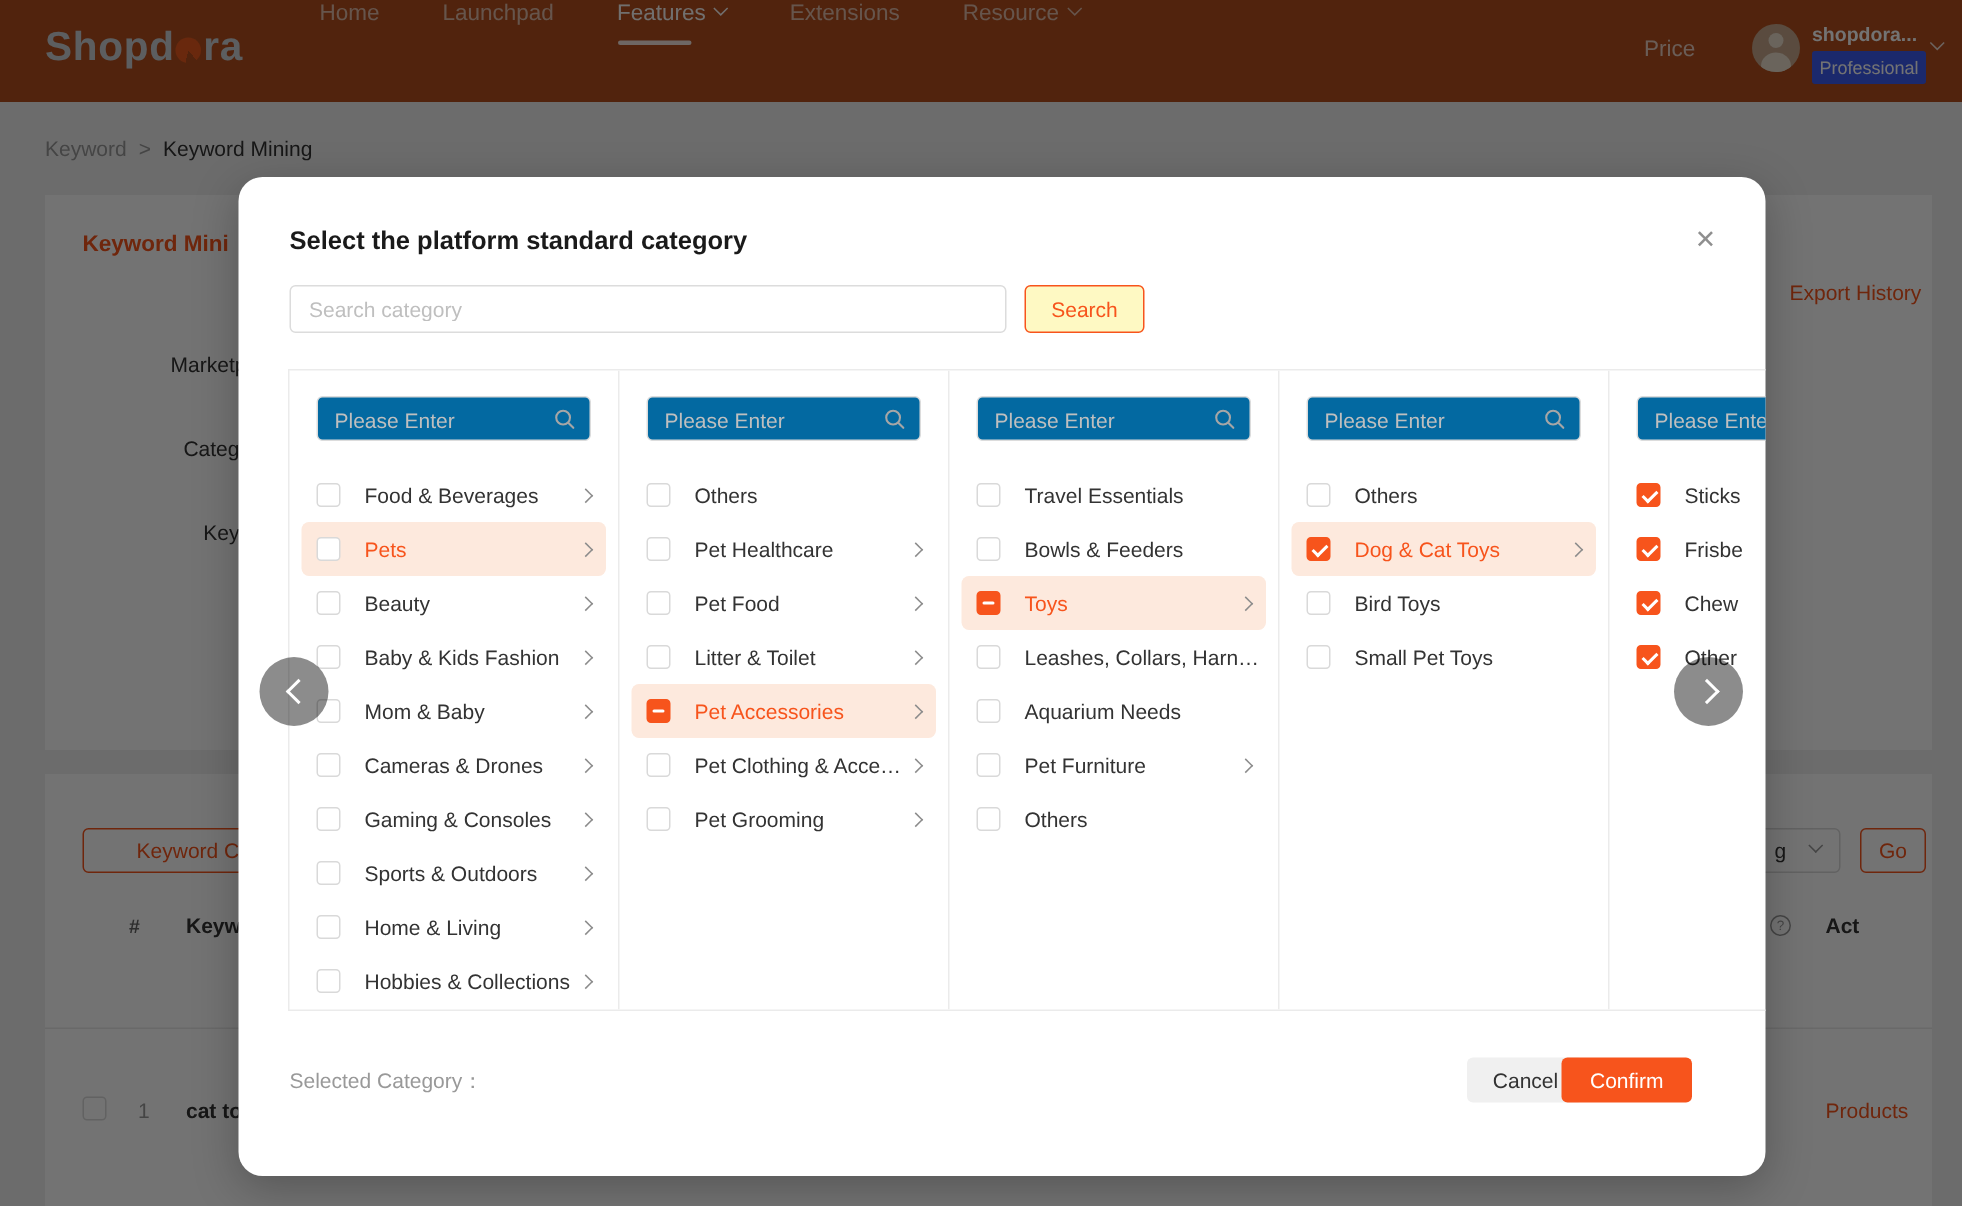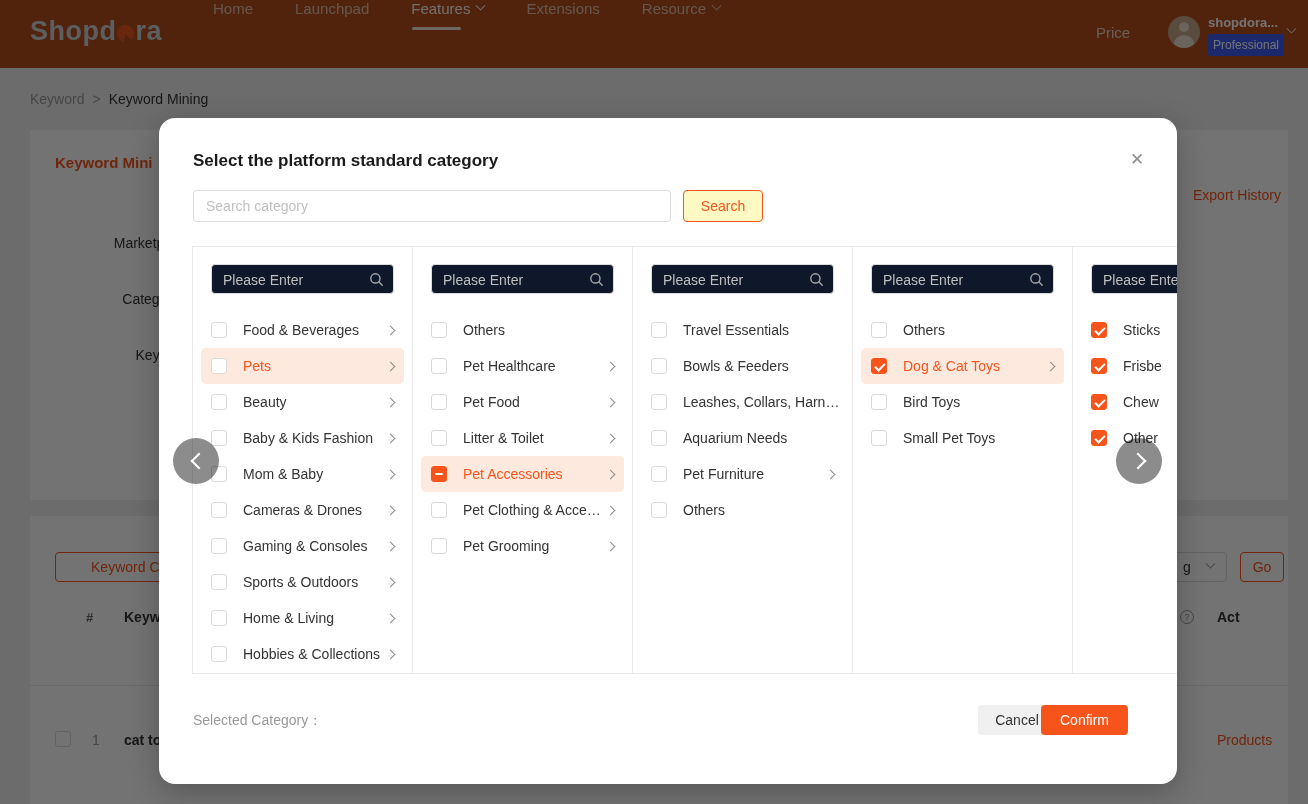--- a/index.html
+++ b/index.html
@@ -61,21 +61,21 @@
   
   .modal{position:absolute;left:159px;top:118px;width:1018px;height:666px;background:#fff;border-radius:16px;box-shadow:0 8px 30px rgba(0,0,0,.25);}
   .modal-title{position:absolute;left:34px;top:33px;font-size:17px;font-weight:bold;color:#1a1a1a;}
   .modal-close{position:absolute;left:966px;top:30px;font-size:17px;color:#8F8F8F;cursor:pointer;width:24px;height:24px;text-align:center;line-height:24px;}
   .search-input{position:absolute;left:34px;top:72px;width:478px;height:32px;border:1px solid #DCDCDC;border-radius:4px;font-size:14px;color:#333;padding:0 12px;outline:none;}
   .search-input::placeholder{color:#BFBFBF;}
   .search-btn{position:absolute;left:524px;top:72px;width:80px;height:32px;border:1px solid var(--accent);border-radius:4px;background:#fef9c3;color:var(--accent);font-size:14px;cursor:pointer;}
 
   .cols-wrap{position:absolute;left:33px;top:128px;width:985px;height:428px;border:1px solid #EBEBEB;border-right:0;overflow:hidden;display:flex;}
   .col{width:220px;flex:0 0 220px;border-right:1px solid #EBEBEB;padding-top:17px;}
-  .col-search{position:relative;margin:0 18px;height:30px;border:1px solid #DCDCDC;border-radius:4px;background:#0f172a;}
+  .col-search{position:relative;margin:0 18px;height:30px;border:1px solid #DCDCDC;border-radius:4px;background:#0369a1;}
   .col-search .ph{position:absolute;left:11px;top:7px;font-size:14px;color:#BFBFBF;white-space:nowrap;}
   .col-search .mag{position:absolute;right:9px;top:7px;}
   .col-list{margin-top:18px;}
   .crow{height:36px;display:flex;align-items:center;padding:0 18px;cursor:pointer;}
   .crow.hl{margin:0 8px;padding:0 10px;background:var(--highlight-bg);border-radius:5px;}
   .crow.hl .lbl{color:var(--accent);}
   .cb{flex:0 0 16px;width:16px;height:16px;border:1px solid #D9D9D9;border-radius:3px;background:#fff;position:relative;}
   .cb.checked,.cb.indeterminate{background:var(--accent);border-color:var(--accent);}
   .cb.checked::after{content:"";position:absolute;left:3px;top:3.5px;width:8px;height:4px;border-left:2px solid #fff;border-bottom:2px solid #fff;transform:rotate(-45deg);}
   .cb.indeterminate::after{content:"";position:absolute;left:3px;top:6px;width:8px;height:2.4px;background:#fff;border-radius:1px;}
@@ -311,20 +311,25 @@
     <span class="lbl">Travel Essentials</span>
     <span class="chev" style="visibility: hidden;"></span>
   </div>
 
   <div class="crow">
     <span class="cb"></span>
     <span class="lbl">Bowls &amp; Feeders</span>
     <span class="chev" style="visibility: hidden;"></span>
   </div>
 
+  <div class="crow hl">
+    <span class="cb indeterminate"></span>
+    <span class="lbl">Toys</span>
+    <span class="chev"></span>
+  </div>
 
   <div class="crow">
     <span class="cb"></span>
     <span class="lbl">Leashes, Collars, Harn…</span>
     <span class="chev" style="visibility: hidden;"></span>
   </div>
 
   <div class="crow">
     <span class="cb"></span>
     <span class="lbl">Aquarium Needs</span>

